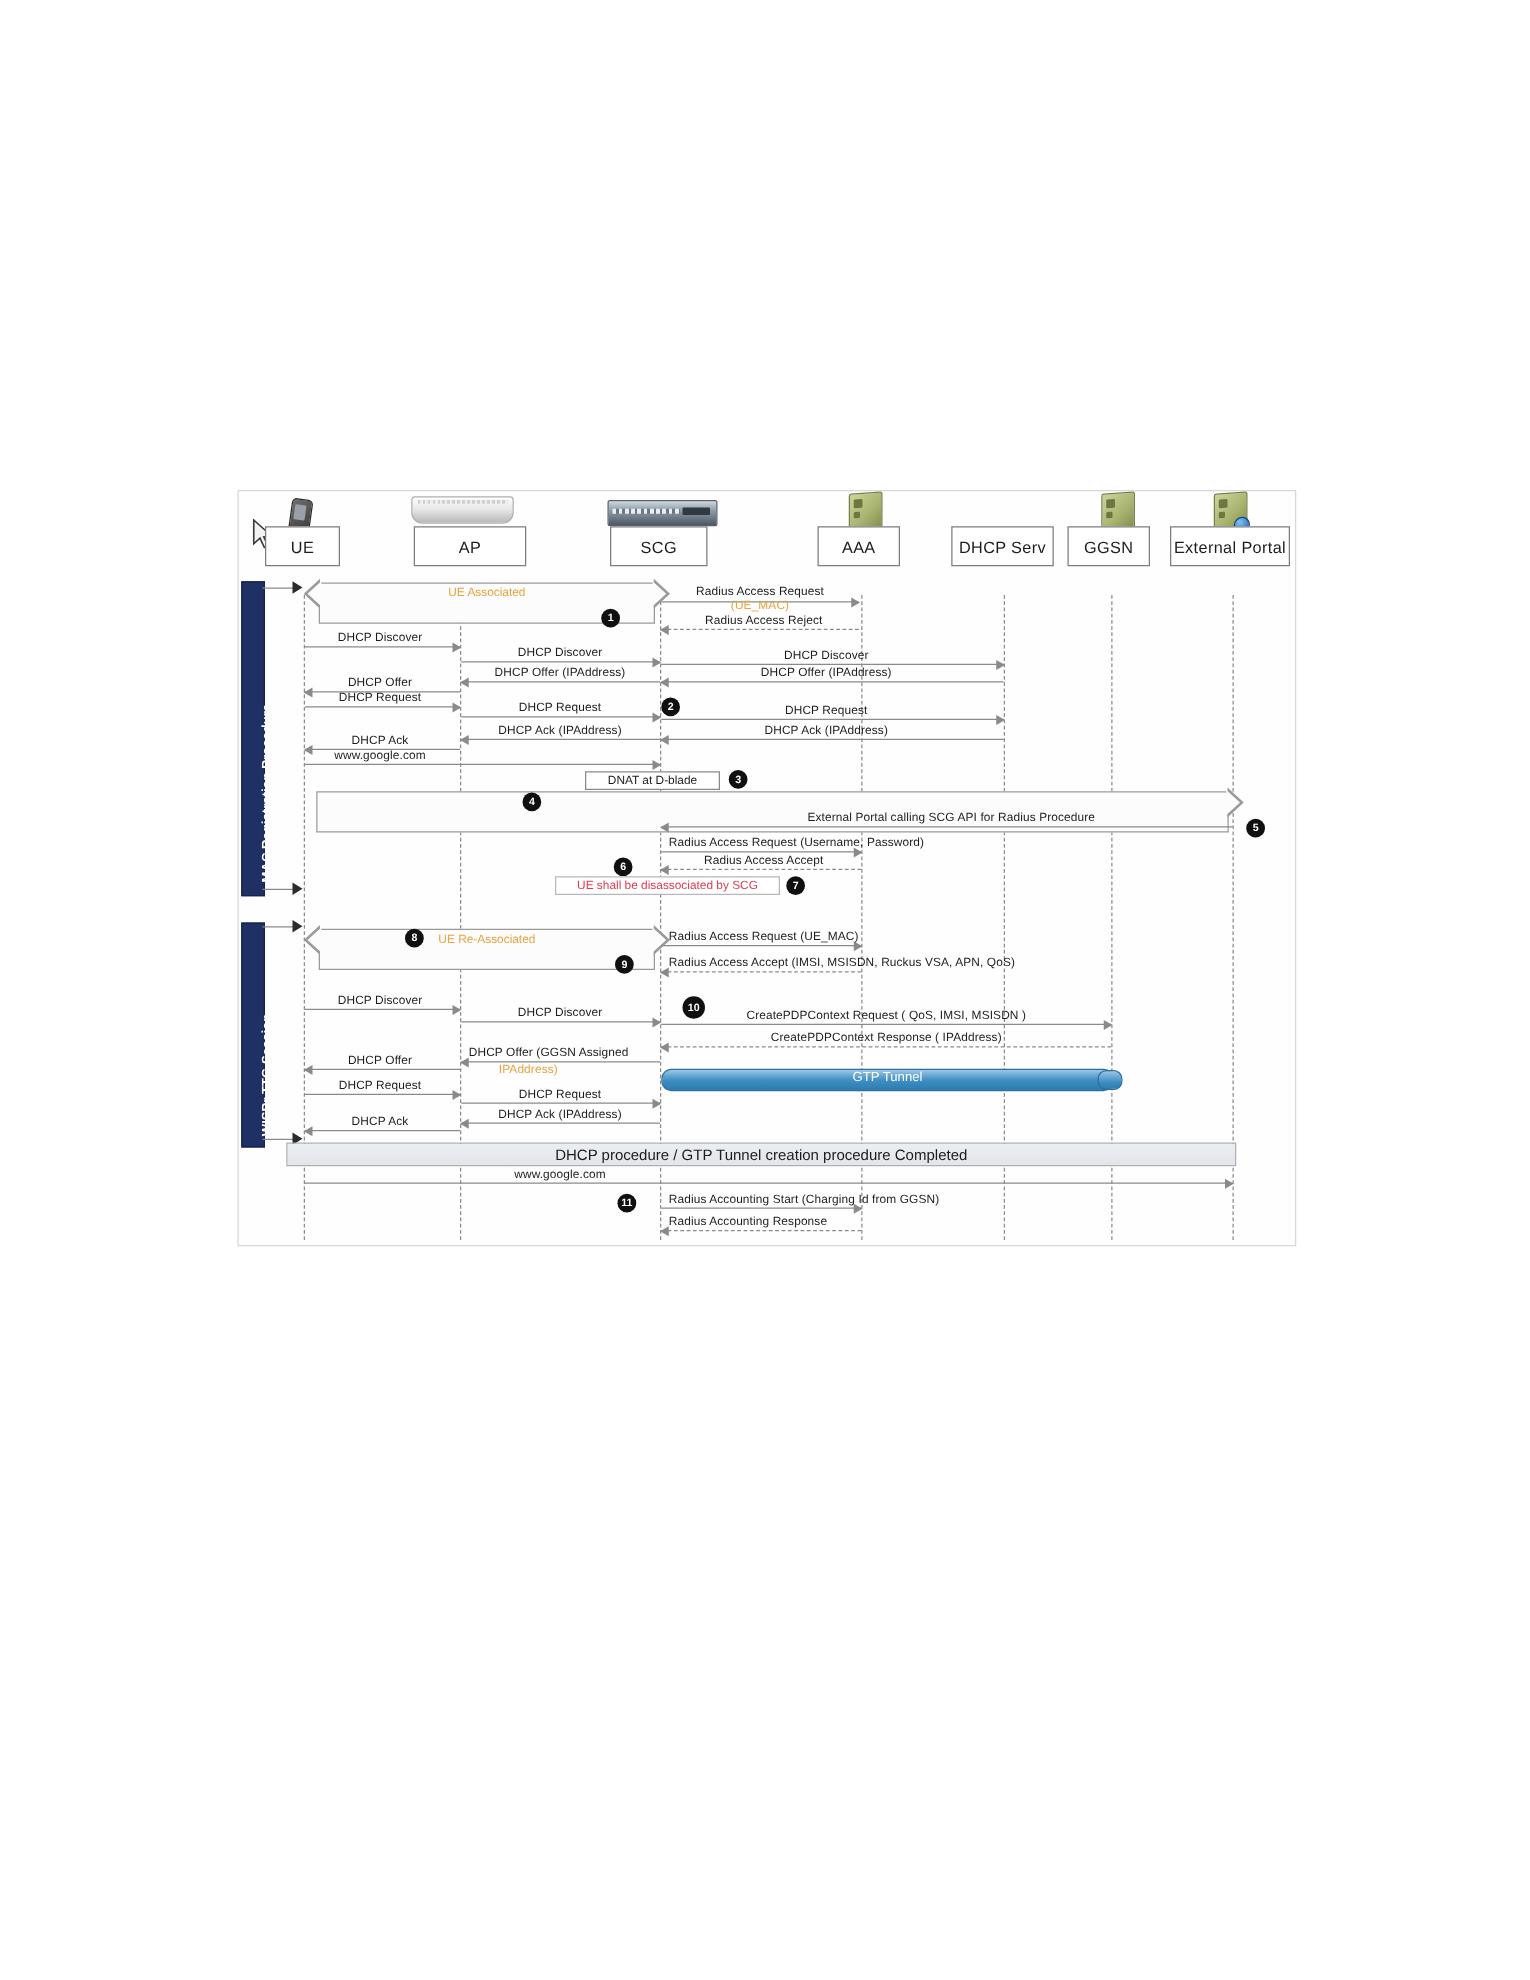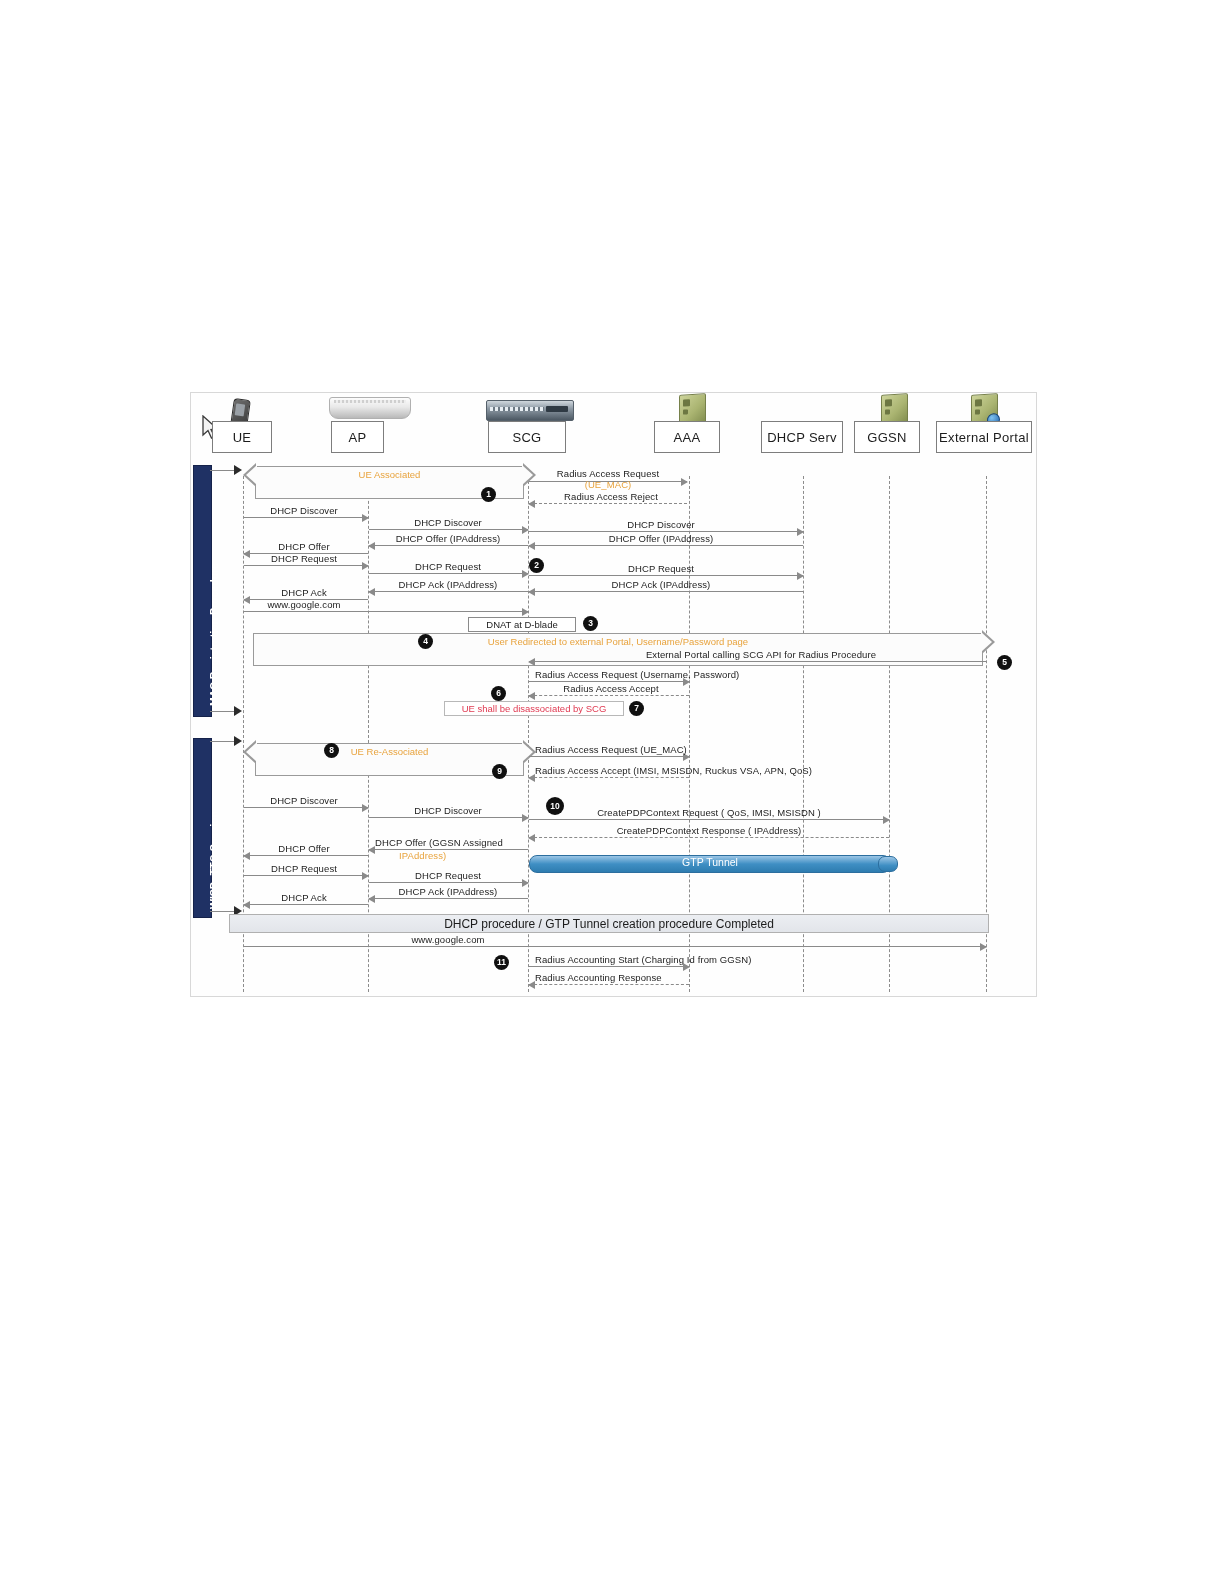--- a/index.html
+++ b/index.html
@@ -159,21 +159,21 @@
     </div>
   <div class="node-icon abs" style="left:780px;top:1px;">
       <div class="ico-srv">
         <span class="ico-globe"></span>
       </div>
     </div>
 
   <div class="node" style="left:21px;top:28px;width:60px;">
       <span>UE</span>
     </div>
-  <div class="node" style="left:140px;top:28px;width:53px;">
+  <div class="node" style="left:140px;top:28px;width:90px;">
       <span>AP</span>
     </div>
   <div class="node" style="left:297px;top:28px;width:78px;">
       <span>SCG</span>
     </div>
   <div class="node" style="left:463px;top:28px;width:66px;">
       <span>AAA</span>
     </div>
   <div class="node" style="left:570px;top:28px;width:82px;">
       <span>DHCP Serv</span>
@@ -274,21 +274,20 @@
   <div class="note" style="left:277px;top:224px;width:108px;">
       <span>DNAT at D-blade</span>
     </div>
   <div class="step" style="left:392px;top:223px;">
       <span>3</span>
     </div>
 
   <div class="wide" style="left:62px;top:240px;width:730px;">
     <span class="tipR"></span>
       <span class="tipRin"></span>
-    <span class="wtxt">User Redirected to external Portal, Username/Password page</span>
   </div>
   <div class="step" style="left:227px;top:241px;">
       <span>4</span>
     </div>
 
   <div class="msg arrowL" style="left:338px;top:268px;width:457px;"></div>
   <div class="mlabel ctr" style="left:570px;top:256px;"><span>External Portal calling SCG API for Radius Procedure</span></div>
   <div class="step" style="left:806px;top:262px;">
       <span>5</span>
     </div>

